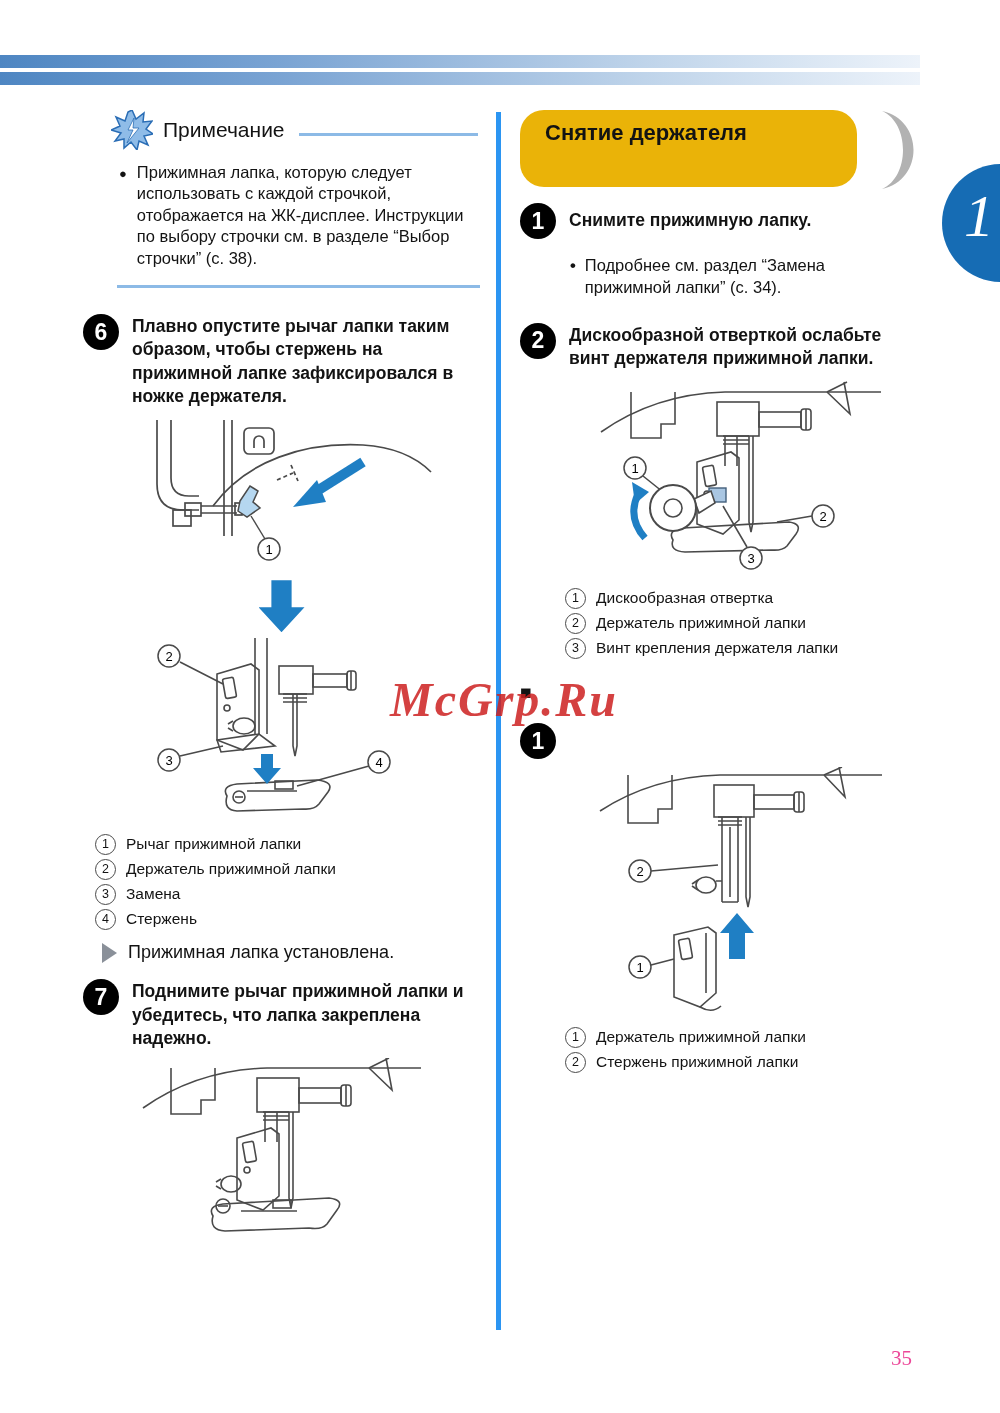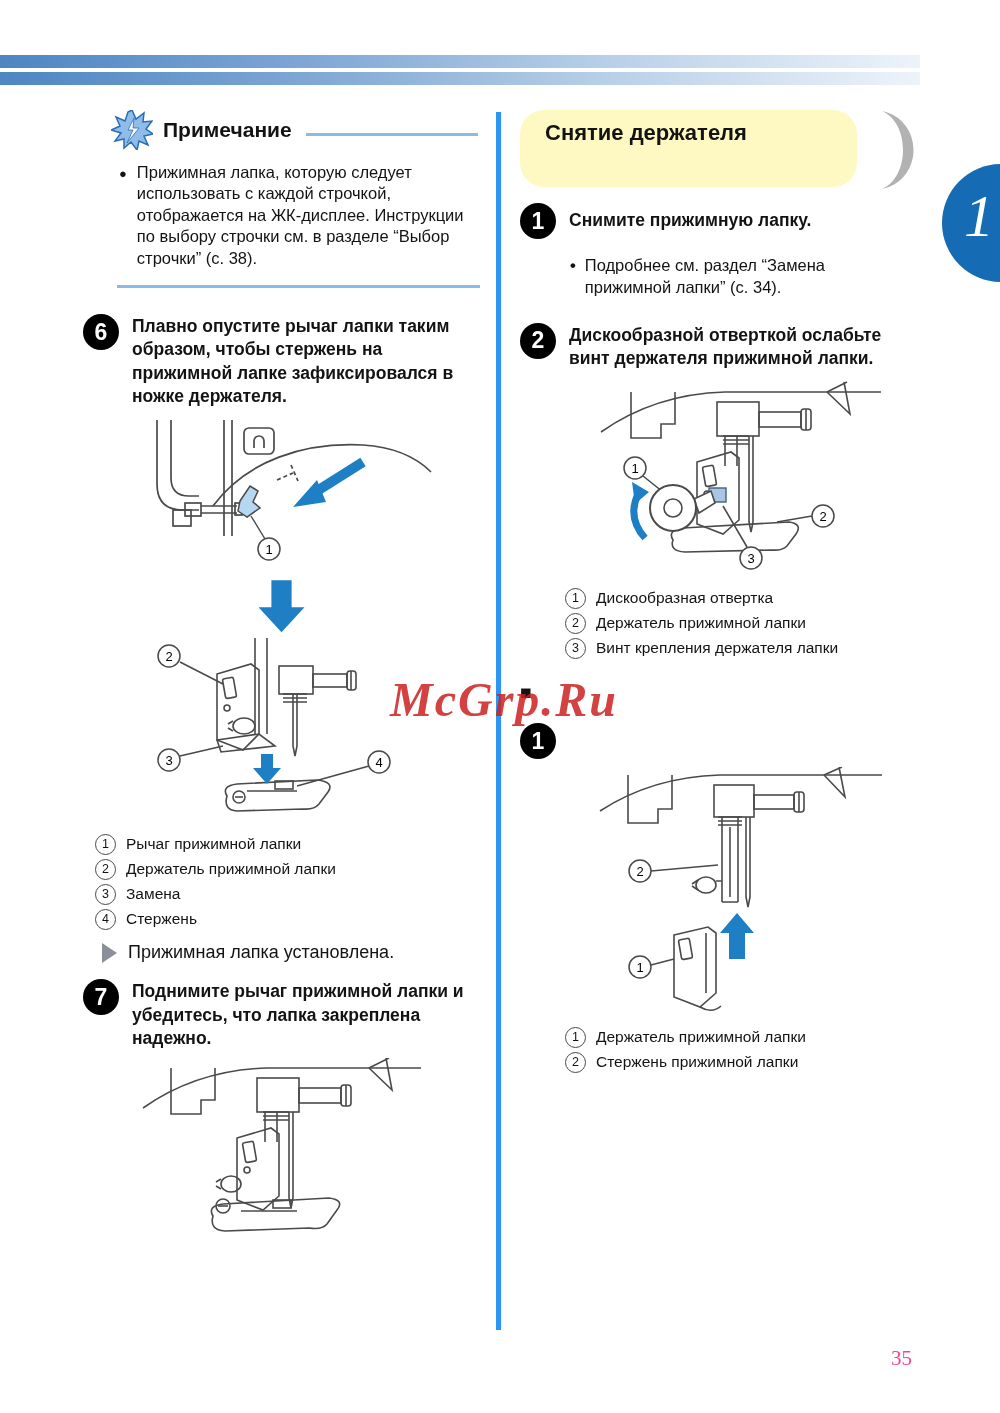--- a/index.html
+++ b/index.html
@@ -18,21 +18,21 @@
   .watermark{position:absolute;left:390px;top:672px;z-index:6;
              font:italic bold 48px "Liberation Serif",serif;
              color:rgba(204,32,32,.85);letter-spacing:2px;}
   .pagenum{position:absolute;left:891px;top:1346px;font:21px "Liberation Serif",serif;color:#ec4899;}
 
   .col-left{position:absolute;left:83px;top:110px;width:397px;}
   .col-right{position:absolute;left:520px;top:110px;width:402px;}
 
   
   .note-head{display:flex;align-items:center;margin-left:28px;}
-  .note-title{font-size:21px;font-weight:bold;margin-left:10px;}
+  .note-title{font-size:21px;font-weight:normal;margin-left:10px;}
   .note-line{flex:1;height:3px;background:#8cbae6;margin:8px 2px 0 14px;}
   .note-body{display:flex;margin:12px 0 0 36px;}
   .note-bullet{font-size:13px;margin:4px 10px 0 0;}
   .note-text{font-size:16.5px;line-height:1.3;width:336px;}
   .note-bottom{height:3px;background:#8cbae6;margin:16px 0 0 34px;}
 
   .step{display:flex;align-items:flex-start;}
   .badge{flex:0 0 36px;height:36px;border-radius:50%;background:#000;color:#fff;
          display:flex;align-items:center;justify-content:center;
          font-size:23px;font-weight:bold;margin-right:13px;}
@@ -45,21 +45,21 @@
   .legend{margin:8px 0 0 12px;}
   .legend-row{display:flex;align-items:flex-start;margin-top:4px;font-size:15.5px;line-height:1.25;}
   .cnum{flex:0 0 19px;height:19px;border:1.5px solid #4a4a4a;border-radius:50%;
         display:flex;align-items:center;justify-content:center;
         font-size:12.5px;margin:0 10px 0 0;}
   .result{display:flex;align-items:center;margin:12px 0 0 19px;font-size:18px;}
   .tri{width:0;height:0;border-left:15px solid #8a9099;border-top:10px solid transparent;
        border-bottom:10px solid transparent;margin-right:11px;}
 
   
-  .rhead{position:relative;width:337px;height:77px;background:#fef9c3;border-radius:24px;
+  .rhead{position:relative;width:337px;height:77px;background:#eab308;border-radius:24px;
          box-sizing:border-box;padding:9px 0 16px 25px;font-size:22px;font-weight:bold;line-height:1.27;}
   .crescent{position:absolute;left:350px;top:0;}
   .intro{font-size:16.5px;line-height:1.3;margin-top:12px;width:402px;}
   .rbullet{display:flex;margin:16px 0 0 50px;width:330px;font-size:16.5px;line-height:1.32;}
   .rbullet .mk{margin-right:9px;font-weight:bold;}
   .subhead{display:flex;margin-top:20px;font-size:19.5px;font-weight:bold;line-height:1.35;}
   .subhead .sq{margin-right:10px;}
   svg text{font-family:"Liberation Sans",sans-serif;}
 </style>
 </head>

